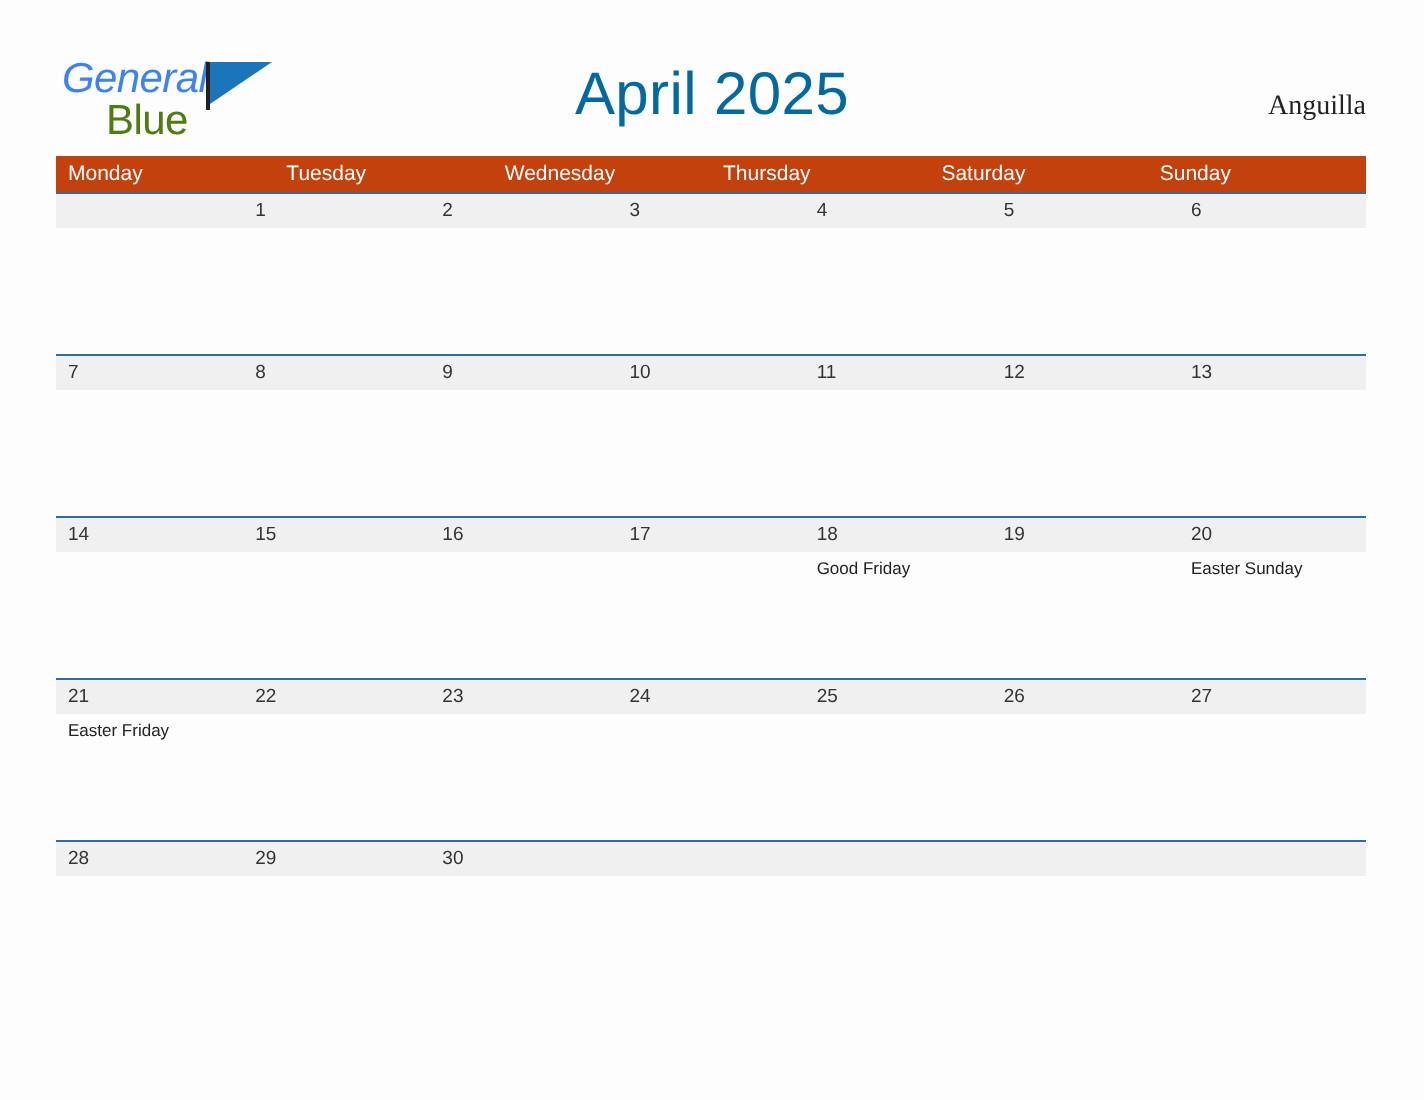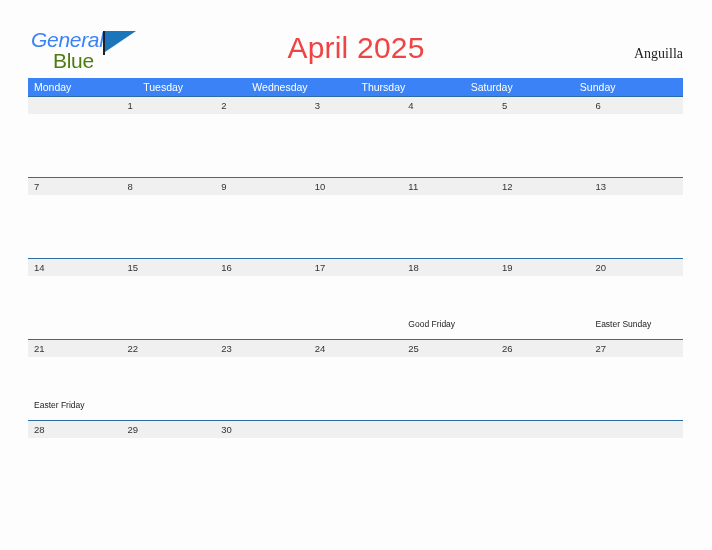--- a/index.html
+++ b/index.html
@@ -74,21 +74,21 @@
     background: #231f20;
   }
 
   .cal-title {
     position: absolute;
     left: 0;
     top: 31px;
     width: 712px;
     text-align: center;
     font-size: 30px;
-    color: #ef4444;
+    color: #0369a1;
     font-family: "Liberation Sans", sans-serif;
     letter-spacing: 0.2px;
   }
 
   .cal-region {
     position: absolute;
     right: 29px;
     top: 46px;
     font-size: 14px;
     color: #222222;
@@ -100,21 +100,21 @@
     position: absolute;
     left: 28px;
     top: 78px;
     width: 655px;
   }
 
   .weekday-row {
     display: flex;
     width: 655px;
     height: 18px;
-    background: #3b82f6;
+    background: #c2410c;
   }
   .weekday-cell {
     flex: 1 1 0;
     color: #ffffff;
     font-size: 10.5px;
     line-height: 18px;
     padding-left: 6px;
     box-sizing: border-box;
     font-family: "Liberation Sans", sans-serif;
     white-space: nowrap;
@@ -168,21 +168,20 @@
   }
   .day-event {
     position: absolute;
     left: 6px;
     top: 19px;
     font-size: 8.5px;
     color: #222222;
     font-family: "Liberation Sans", sans-serif;
     line-height: 12px;
     white-space: nowrap;
-    margin-top: 40px;
   }
 </style>
 </head>
 <body>
 
 <div class="page">
 
   <div class="top-bar">
 
     <div class="logo">

